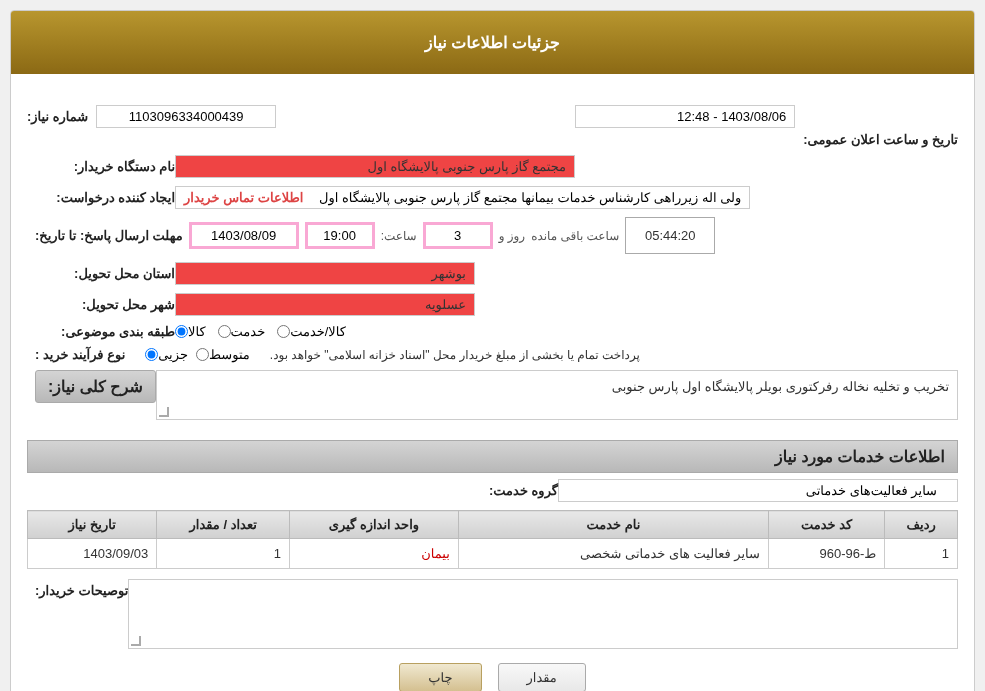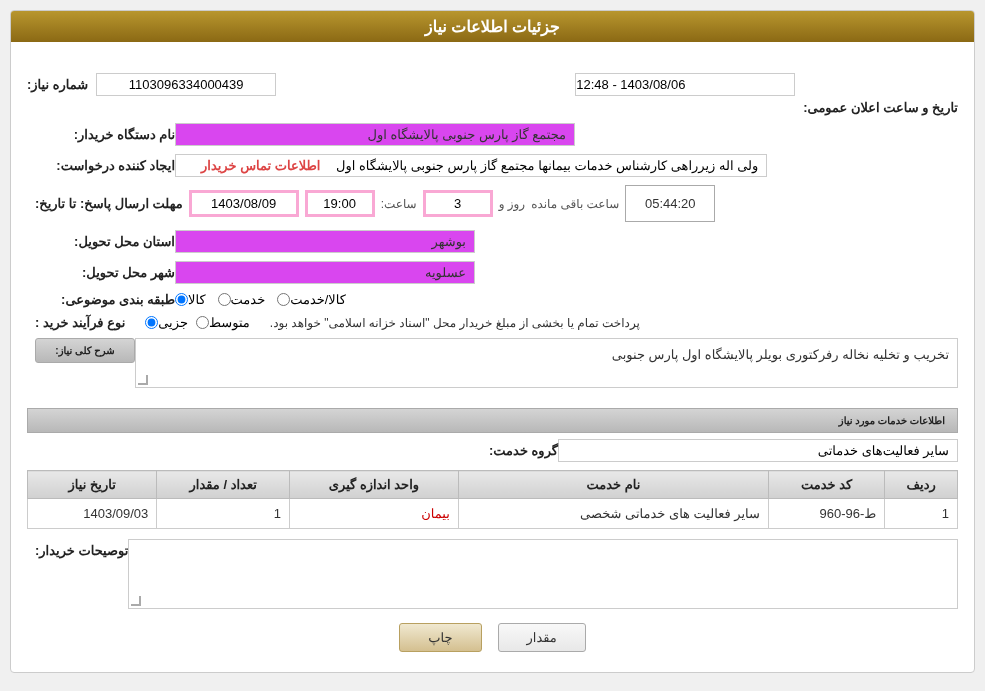--- a/index.html
+++ b/index.html
@@ -18,21 +18,21 @@
     .main-card {
       background: #fff;
       border: 1px solid #ccc;
       border-radius: 4px;
       overflow: hidden;
     }
     .card-header {
       background: linear-gradient(to bottom, #b8962e, #8b6914);
       color: #fff;
       text-align: center;
-      padding: 6px 0;
+      padding: 22px 0;
       font-size: 16px;
       font-weight: bold;
     }
     .card-body {
       padding: 12px 16px;
     }
     .info-row {
       display: flex;
       align-items: center;
       margin-bottom: 8px;
@@ -42,21 +42,21 @@
       font-weight: bold;
       white-space: nowrap;
       margin-right: 0;
       margin-left: 8px;
       min-width: 140px;
       text-align: right;
       color: #222;
     }
     .value-box {
       border: 1px solid #ccc;
-      background: #d946ef;
+      background: #ef4444;
       padding: 3px 8px;
       min-width: 200px;
       text-align: right;
       color: #333;
     }
     .value-wide {
       min-width: 400px;
     }
     .value-medium {
       min-width: 300px;
@@ -91,21 +91,20 @@
     .creator-row {
       display: flex;
       align-items: center;
       margin-bottom: 8px;
       justify-content: flex-end;
     }
     .creator-link {
       color: #d44;
       text-decoration: none;
       font-weight: bold;
-      margin-left: 17px;
     }
     .radio-group {
       display: flex;
       align-items: center;
       gap: 12px;
     }
     .radio-item {
       display: flex;
       align-items: center;
       gap: 0;
@@ -130,21 +129,21 @@
     .purchase-note {
       color: #333;
       font-size: 12px;
     }
     .section-header {
       background: linear-gradient(to bottom, #d4d4d4, #b8b8b8);
       border: 1px solid #aaa;
       text-align: right;
       padding: 6px 12px;
       font-weight: bold;
-      font-size: 10px;
+      font-size: 16px;
       color: #222;
       margin: 10px 0 6px 0;
     }
     .description-box {
       border: 1px solid #ccc;
       padding: 8px;
       min-height: 50px;
       text-align: right;
       color: #333;
       margin-bottom: 10px;
@@ -168,21 +167,21 @@
     }
     .service-group-label {
       font-weight: bold;
       min-width: 80px;
       text-align: right;
       color: #222;
       margin-left: 8px;
     }
     .service-group-value {
       border: 1px solid #ccc;
-      padding: 3px 8px;
+      padding: 3px 20px;
       min-width: 400px;
       text-align: right;
       background: #fff;
     }
     .services-table {
       width: 100%;
       border-collapse: collapse;
       margin-bottom: 10px;
     }
     .services-table th {
@@ -262,24 +261,24 @@
     .card-body-inner {
       position: relative;
     }
     .announce-label {
       font-weight: bold;
       color: #222;
       margin-top: 46px;
     }
     .announce-value {
       border: 1px solid #ccc;
-      padding: 3px 0;
+      padding: 3px 8px;
       background: #fff;
       min-width: 220px;
-      text-align: left;
+      text-align: right;
     }
     .top-row {
       display: flex;
       align-items: center;
       justify-content: space-between;
       margin-bottom: 8px;
       width: 100%;
     }
     .top-row-right {
       display: flex;

